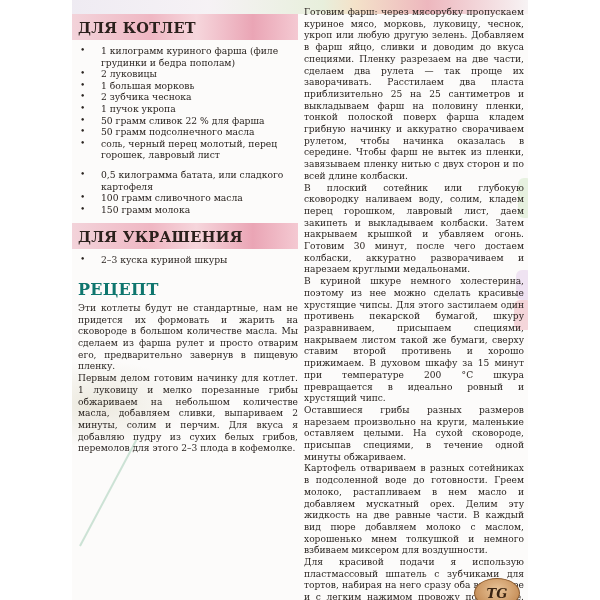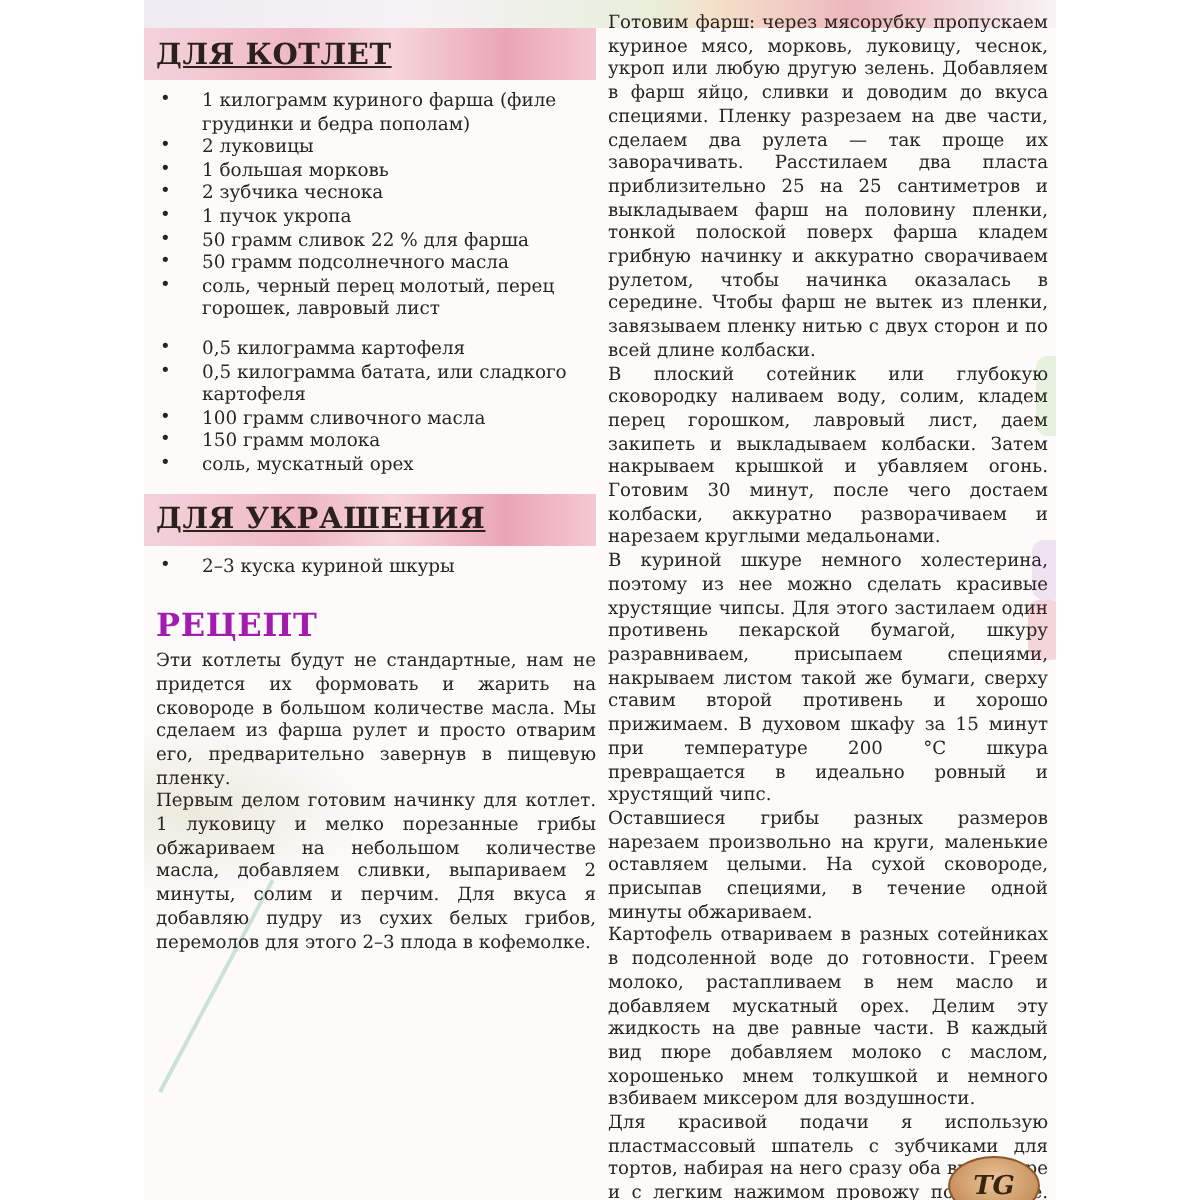--- a/index.html
+++ b/index.html
@@ -25,36 +25,36 @@
   .splash-right3 { position:absolute; right:-4px; top:300px; width:18px; height:30px; background:#f1c6cc; opacity:.7; border-radius:6px; }
   .splash-left  { position:absolute; left:0; top:360px; width:120px; height:90px; background:radial-gradient(ellipse at 20% 50%, #ece9de 0%, rgba(255,255,255,0) 70%); }
   .stroke { position:absolute; left:8px; top:545px; width:120px; height:2px; background:#9cc9b0; transform: rotate(-62deg); transform-origin: left; opacity:.5; }
 
   .col-left  { position: absolute; left: 0; top: 14px; width: 226px; }
   .col-right { position: absolute; left: 232px; top: 7px; width: 220px; }
 
   .band {
     height: 26px; margin-left: 0; width: 226px;
     background: linear-gradient(90deg, #f3d3da 0%, #efb7c3 35%, #f6d6dc 55%, #eaa5b5 80%, #f4c9d2 100%);
-    display: flex; align-items: center; text-decoration: underline;
+    display: flex; align-items: center;
   }
   .band h2 {
     margin: 0 0 0 6px; font-size: 14.5px; font-weight: bold; letter-spacing: 0.3px;
     color: #2b201c;
   }
   ul.ing { list-style: none; margin: 5px 0 8px 0; padding: 0 0 0 6px; }
   ul.ing li {
     font-size: 9.2px; line-height: 11.6px; position: relative; padding-left: 23px;
     color: #2a2420;
   }
   ul.ing li::before {
     content: "•"; position: absolute; left: 2px; top: 0; font-size: 9px;
   }
   .recipe-h {
-    margin: 14px 0 4px 6px; font-size: 16px; font-weight: bold; letter-spacing: 0.3px; color: #a21caf;
+    margin: 14px 0 4px 6px; font-size: 16px; font-weight: bold; letter-spacing: 0.3px; color: #0f766e;
   }
   p.txt {
     margin: 0; font-size: 9.1px; line-height: 11.7px; text-align: justify;
     color: #2a2420;
   }
   .col-left p.txt { padding-left: 6px; padding-right: 0; }
   .logo {
     position: absolute; left: 402px; top: 578px; width: 44px; height: 28px;
     border-radius: 50%;
     background: radial-gradient(ellipse at 50% 40%, #e9c59a 0%, #c9935e 70%, #a56c3c 100%);
@@ -84,25 +84,23 @@
       <li>2 луковицы</li>
       <li>1 большая морковь</li>
       <li>2 зубчика чеснока</li>
       <li>1 пучок укропа</li>
       <li>50 грамм сливок 22 % для фарша</li>
       <li>50 грамм подсолнечного масла</li>
       <li>соль, черный перец молотый, перец горошек, лавровый лист</li>
     </ul>
 
     <ul class="ing">
-      <li>0,5 килограмма картофеля</li>
       <li>0,5 килограмма батата, или сладкого картофеля</li>
       <li>100 грамм сливочного масла</li>
       <li>150 грамм молока</li>
-      <li>соль, мускатный орех</li>
     </ul>
 
     <div class="band">
       <h2>ДЛЯ УКРАШЕНИЯ</h2>
     </div>
     <ul class="ing">
       <li>2–3 куска куриной шкуры</li>
     </ul>
 
     <div class="recipe-h">РЕЦЕПТ</div>

